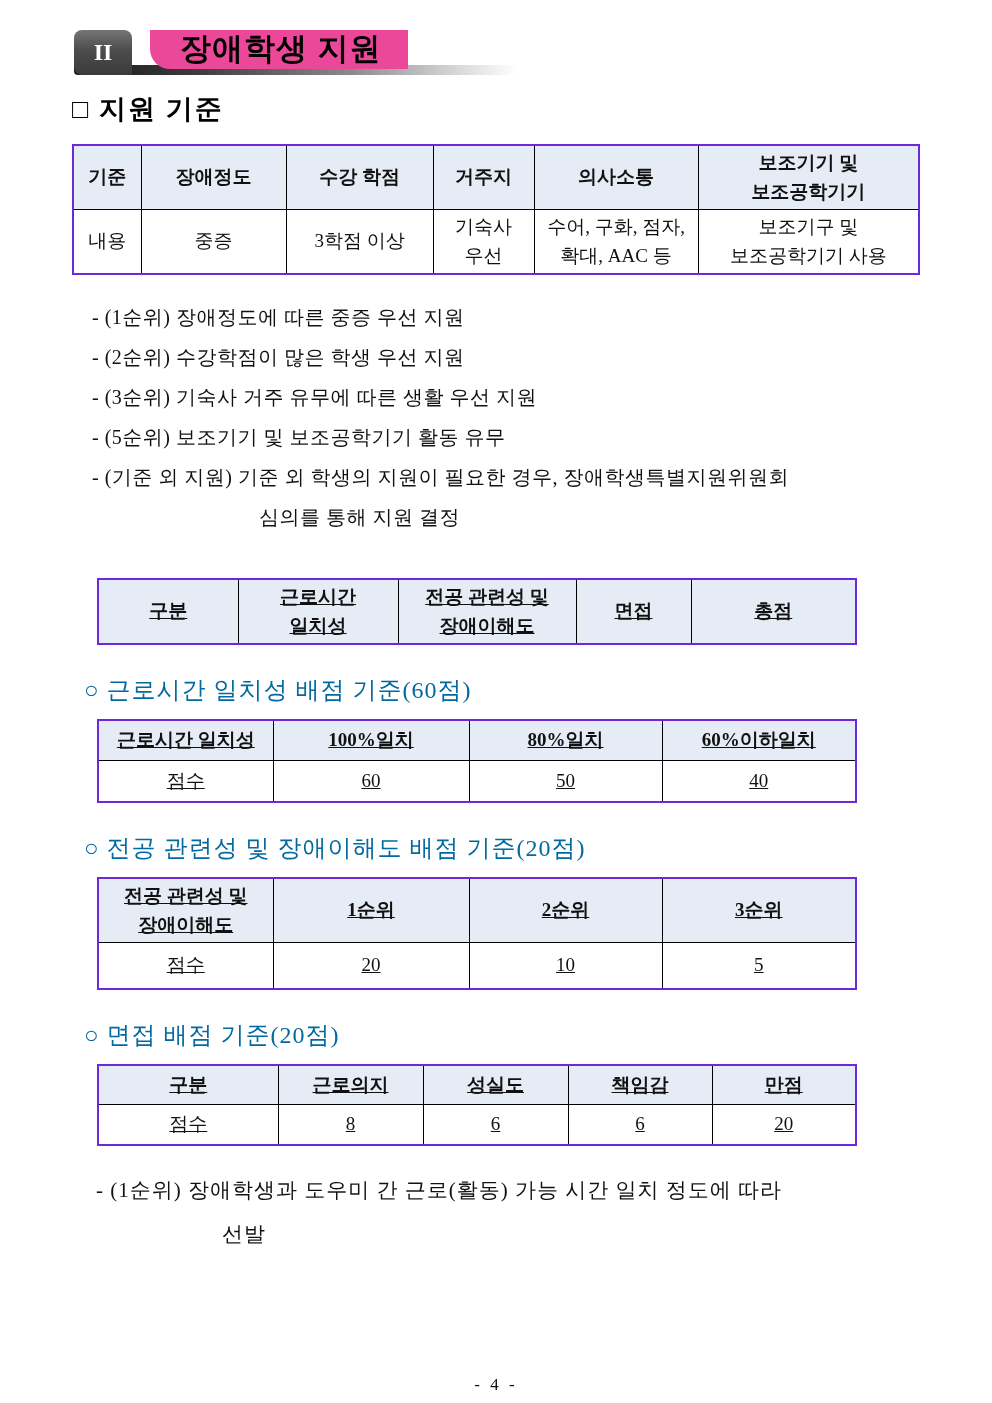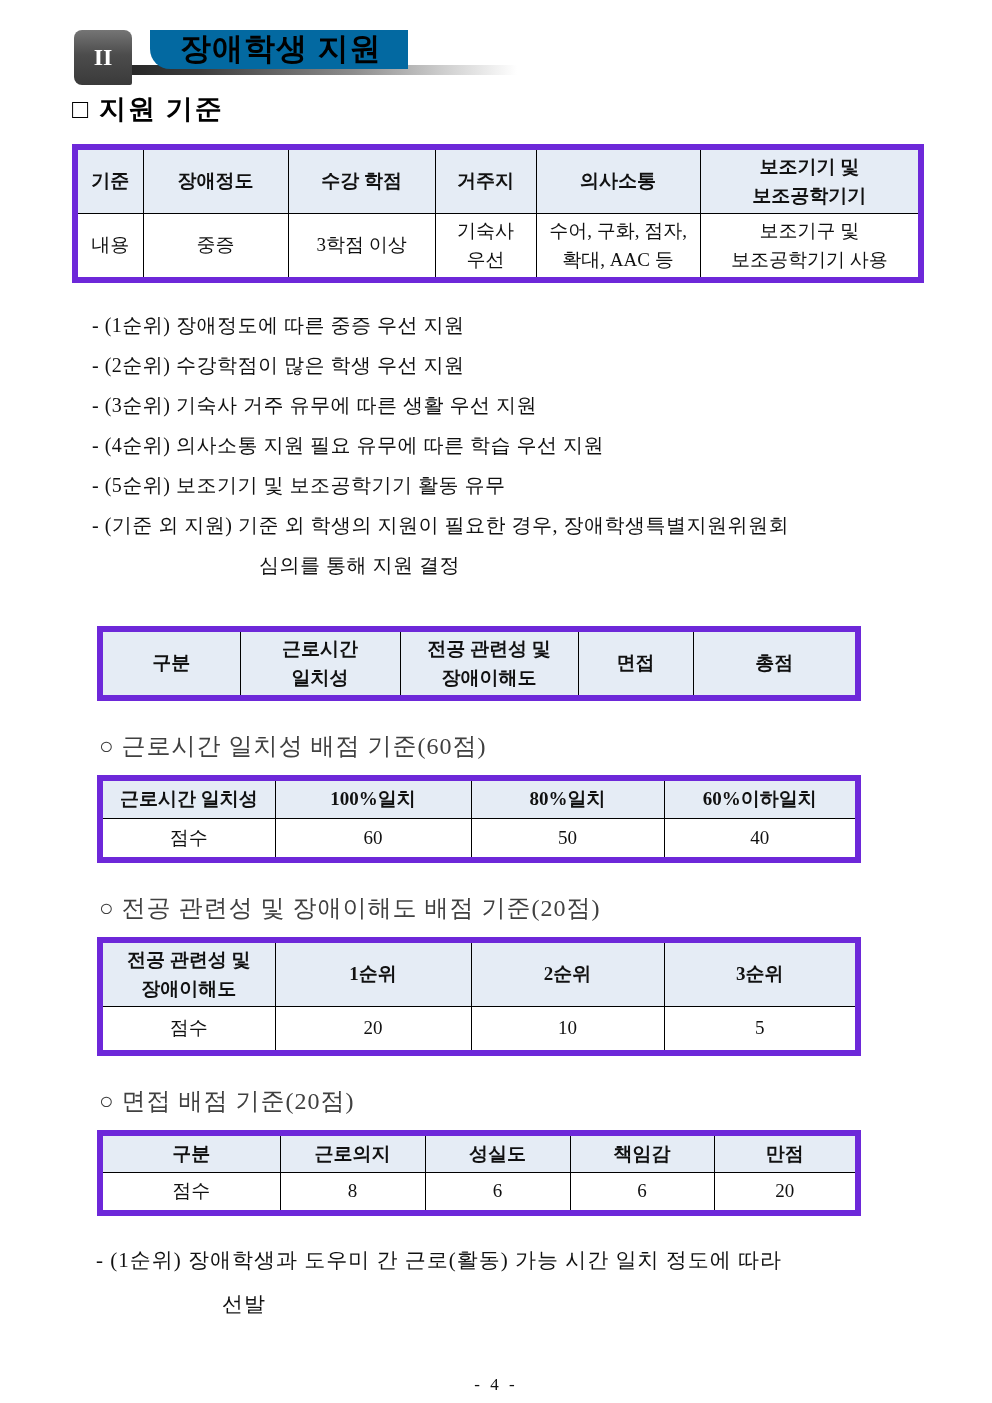--- a/index.html
+++ b/index.html
@@ -18,70 +18,70 @@
 
   
   .banner { position: relative; height: 45px; }
   .banner-bar {
     position: absolute; left: 2px; bottom: 0; height: 10px; width: 452px;
     background: linear-gradient(90deg, #161616 0%, #3d3d3d 28%, #8d8d8d 62%, #cfcfcf 82%, rgba(255,255,255,0) 98%);
     border-bottom-left-radius: 4px;
     z-index: 0;
   }
   .banner-badge {
-    position: absolute; left: 2px; top: 0; width: 58px; height: 55px;
+    position: absolute; left: 2px; top: 0; width: 58px; height: 45px;
     background: linear-gradient(180deg, #757575 0%, #4c4c4c 45%, #3a3a3a 100%);
     border-radius: 8px 8px 2px 8px;
     color: #ffffff;
     display: flex; align-items: center; justify-content: center;
     font-family: "Liberation Serif", "DejaVu Serif", serif;
     font-size: 24px; font-weight: bold;
     z-index: 2;
   }
   .banner-title-tab {
     position: absolute; left: 78px; top: 0; height: 39px; z-index: 1;
-    background: #0369a1;
+    background: #ec4899;
     border-bottom-left-radius: 20px;
     padding: 0 26px 2px 30px;
     display: flex; align-items: center;
     font-family: "Liberation Sans", "DejaVu Sans", sans-serif;
     font-size: 31px; font-weight: 800; letter-spacing: 1px; color: #000000;
     white-space: nowrap;
   }
 
   
   .box-heading {
     font-size: 27px; font-weight: bold; letter-spacing: 2px;
     margin: 16px 0 0 0; color: #000;
   }
   .circle-heading {
-    font-size: 24px; letter-spacing: 1px; color: #404040;
-    margin: 0 0 0 27px;
+    font-size: 24px; letter-spacing: 1px; color: #0369a1;
+    margin: 0 0 0 12px;
   }
 
   
   table.tbl {
     border-collapse: collapse; table-layout: fixed;
-    border: 6px solid #6d28d9;
+    border: 2px solid #6d28d9;
   }
   table.tbl td {
     border: 1px solid #000;
     text-align: center; vertical-align: middle;
     font-size: 19px; line-height: 1.5;
     padding: 3px 4px;
     white-space: pre-line;
     overflow: hidden;
   }
   table.tbl tr.head td { background: #e5ecf5; font-weight: bold; }
 
   .tbl1 { width: 846px; margin-top: 17px; }
   .tbl1 tr.head { height: 62px; }
   .tbl1 tr.body { height: 61px; }
 
-  .tbl-sub { width: 758px; margin-left: 25px; }
+  .tbl-sub { width: 758px; margin-left: 25px; text-decoration: underline; }
   .tbl2 { margin-top: 15px; }
   .tbl2 tr.head { height: 62px; }
   .tbl2 tr.body { height: 42px; }
   .tbl3 tr.head { height: 40px; }
   .tbl3 tr.body { height: 42px; }
   .tbl4 tr.head { height: 61px; }
   .tbl4 tr.body { height: 46px; }
   .tbl5 tr.head { height: 40px; }
   .tbl5 tr.body { height: 40px; }
 
@@ -148,21 +148,20 @@
       <td>보조기구 및
 보조공학기기 사용</td>
     </tr>
   </tbody>
     </table>
 
   <div class="notes">
     <div class="note">- (1순위) 장애정도에 따른 중증 우선 지원</div>
     <div class="note">- (2순위) 수강학점이 많은 학생 우선 지원</div>
     <div class="note">- (3순위) 기숙사 거주 유무에 따른 생활 우선 지원</div>
-    <div class="note">- (4순위) 의사소통 지원 필요 유무에 따른 학습 우선 지원</div>
     <div class="note">- (5순위) 보조기기 및 보조공학기기 활동 유무</div>
     <div class="note">- (기준 외 지원) 기준 외 학생의 지원이 필요한 경우, 장애학생특별지원위원회</div>
     <div class="note note-cont">심의를 통해 지원 결정</div>
   </div>
 
   <div class="spacer-s2-s3"></div>
 
 
 
   <table class="tbl tbl-sub tbl2">

